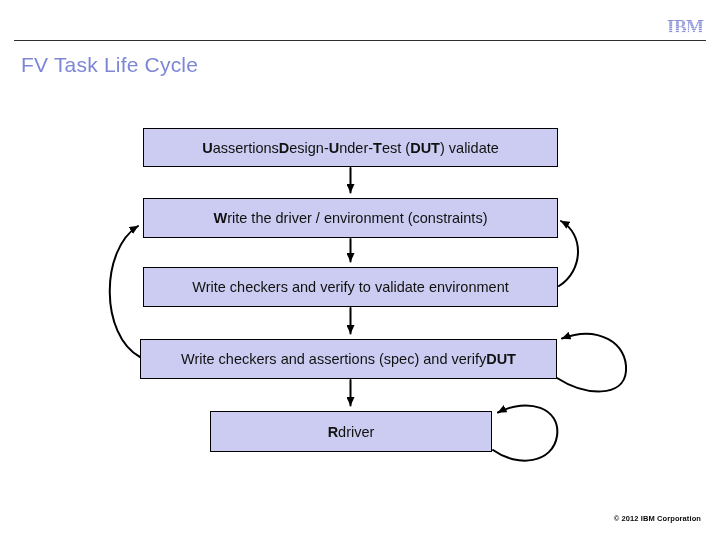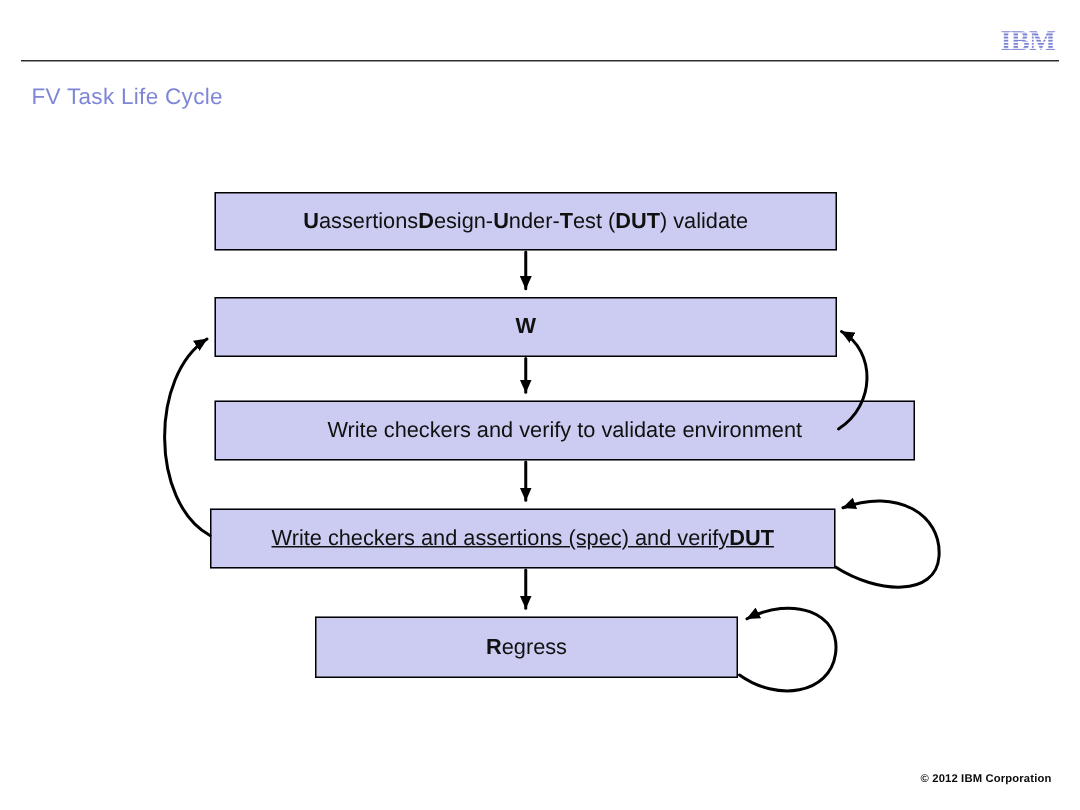--- a/index.html
+++ b/index.html
@@ -12,38 +12,38 @@
   }
   .header-rule{
     position:absolute;left:14px;top:40px;width:692px;height:0;
     border-top:1.6px solid #2f2f2f;
   }
   .ibm-logo{
     position:absolute;left:666px;top:16px;width:40px;height:20px;
   }
   .page-title{
     position:absolute;left:21px;top:53px;
-    font-size:15px;line-height:24px;
+    font-size:21px;line-height:24px;
     color:#7e86d6;
     letter-spacing:0.2px;
   }
   .flow-box{
     position:absolute;
     background:#ccccf2;
     border:1.6px solid #000000;
     box-sizing:border-box;
     display:flex;align-items:center;justify-content:center;
     font-size:14.5px;color:#111111;
     text-align:center;
     white-space:nowrap;
   }
   .box1{left:143px;top:128px;width:415px;height:39px;}
   .box2{left:143px;top:198px;width:415px;height:40px;}
-  .box3{left:143px;top:267px;width:467px;height:40px;}
-  .box4{left:140px;top:339px;width:417px;height:40px;text-decoration:underline;}
+  .box3{left:143px;top:267px;width:415px;height:40px;}
+  .box4{left:140px;top:339px;width:417px;height:40px;}
   .box5{left:210px;top:411px;width:282px;height:41px;}
   .connector-layer{
     position:absolute;left:0;top:0;width:720px;height:540px;
     pointer-events:none;
   }
   .copyright{
     position:absolute;right:19px;top:514px;
     font-size:7.5px;font-weight:600;color:#0a0a0a;
     letter-spacing:0.1px;
   }
@@ -74,31 +74,32 @@
         <span>esign-</span>
         <span style="font-weight: bold;">U</span>
         <span>nder-</span>
         <span style="font-weight: bold;">T</span>
         <span>est (</span>
         <span style="font-weight: bold;">DUT</span>
         <span>) validate</span>
       </div>
     <div class="flow-box box2">
         <span style="font-weight: bold;">W</span>
+        <span>rite the driver / environment (constraints)</span>
       </div>
     <div class="flow-box box3">
         <span>Write checkers and verify to validate environment</span>
       </div>
     <div class="flow-box box4">
         <span>Write checkers and assertions (spec) and verify </span>
         <span style="font-weight: bold;">DUT</span>
       </div>
     <div class="flow-box box5">
         <span style="font-weight: bold;">R</span>
-        <span>egress</span>
+        <span>driver</span>
       </div>
 
     <svg class="connector-layer" viewBox="0 0 720 540">
       <defs>
         <marker id="ah" viewBox="0 0 9 8" refX="8.5" refY="4" markerWidth="9" markerHeight="8" markerUnits="userSpaceOnUse" orient="auto">
           <path d="M0,0 L9,4 L0,8 z" fill="#000000"></path>
         </marker>
       </defs>
       <g stroke="#000000" stroke-width="2" fill="none" stroke-linecap="round">
         <path d="M350.5 168 L350.5 192.5" marker-end="url(#ah)"></path>

